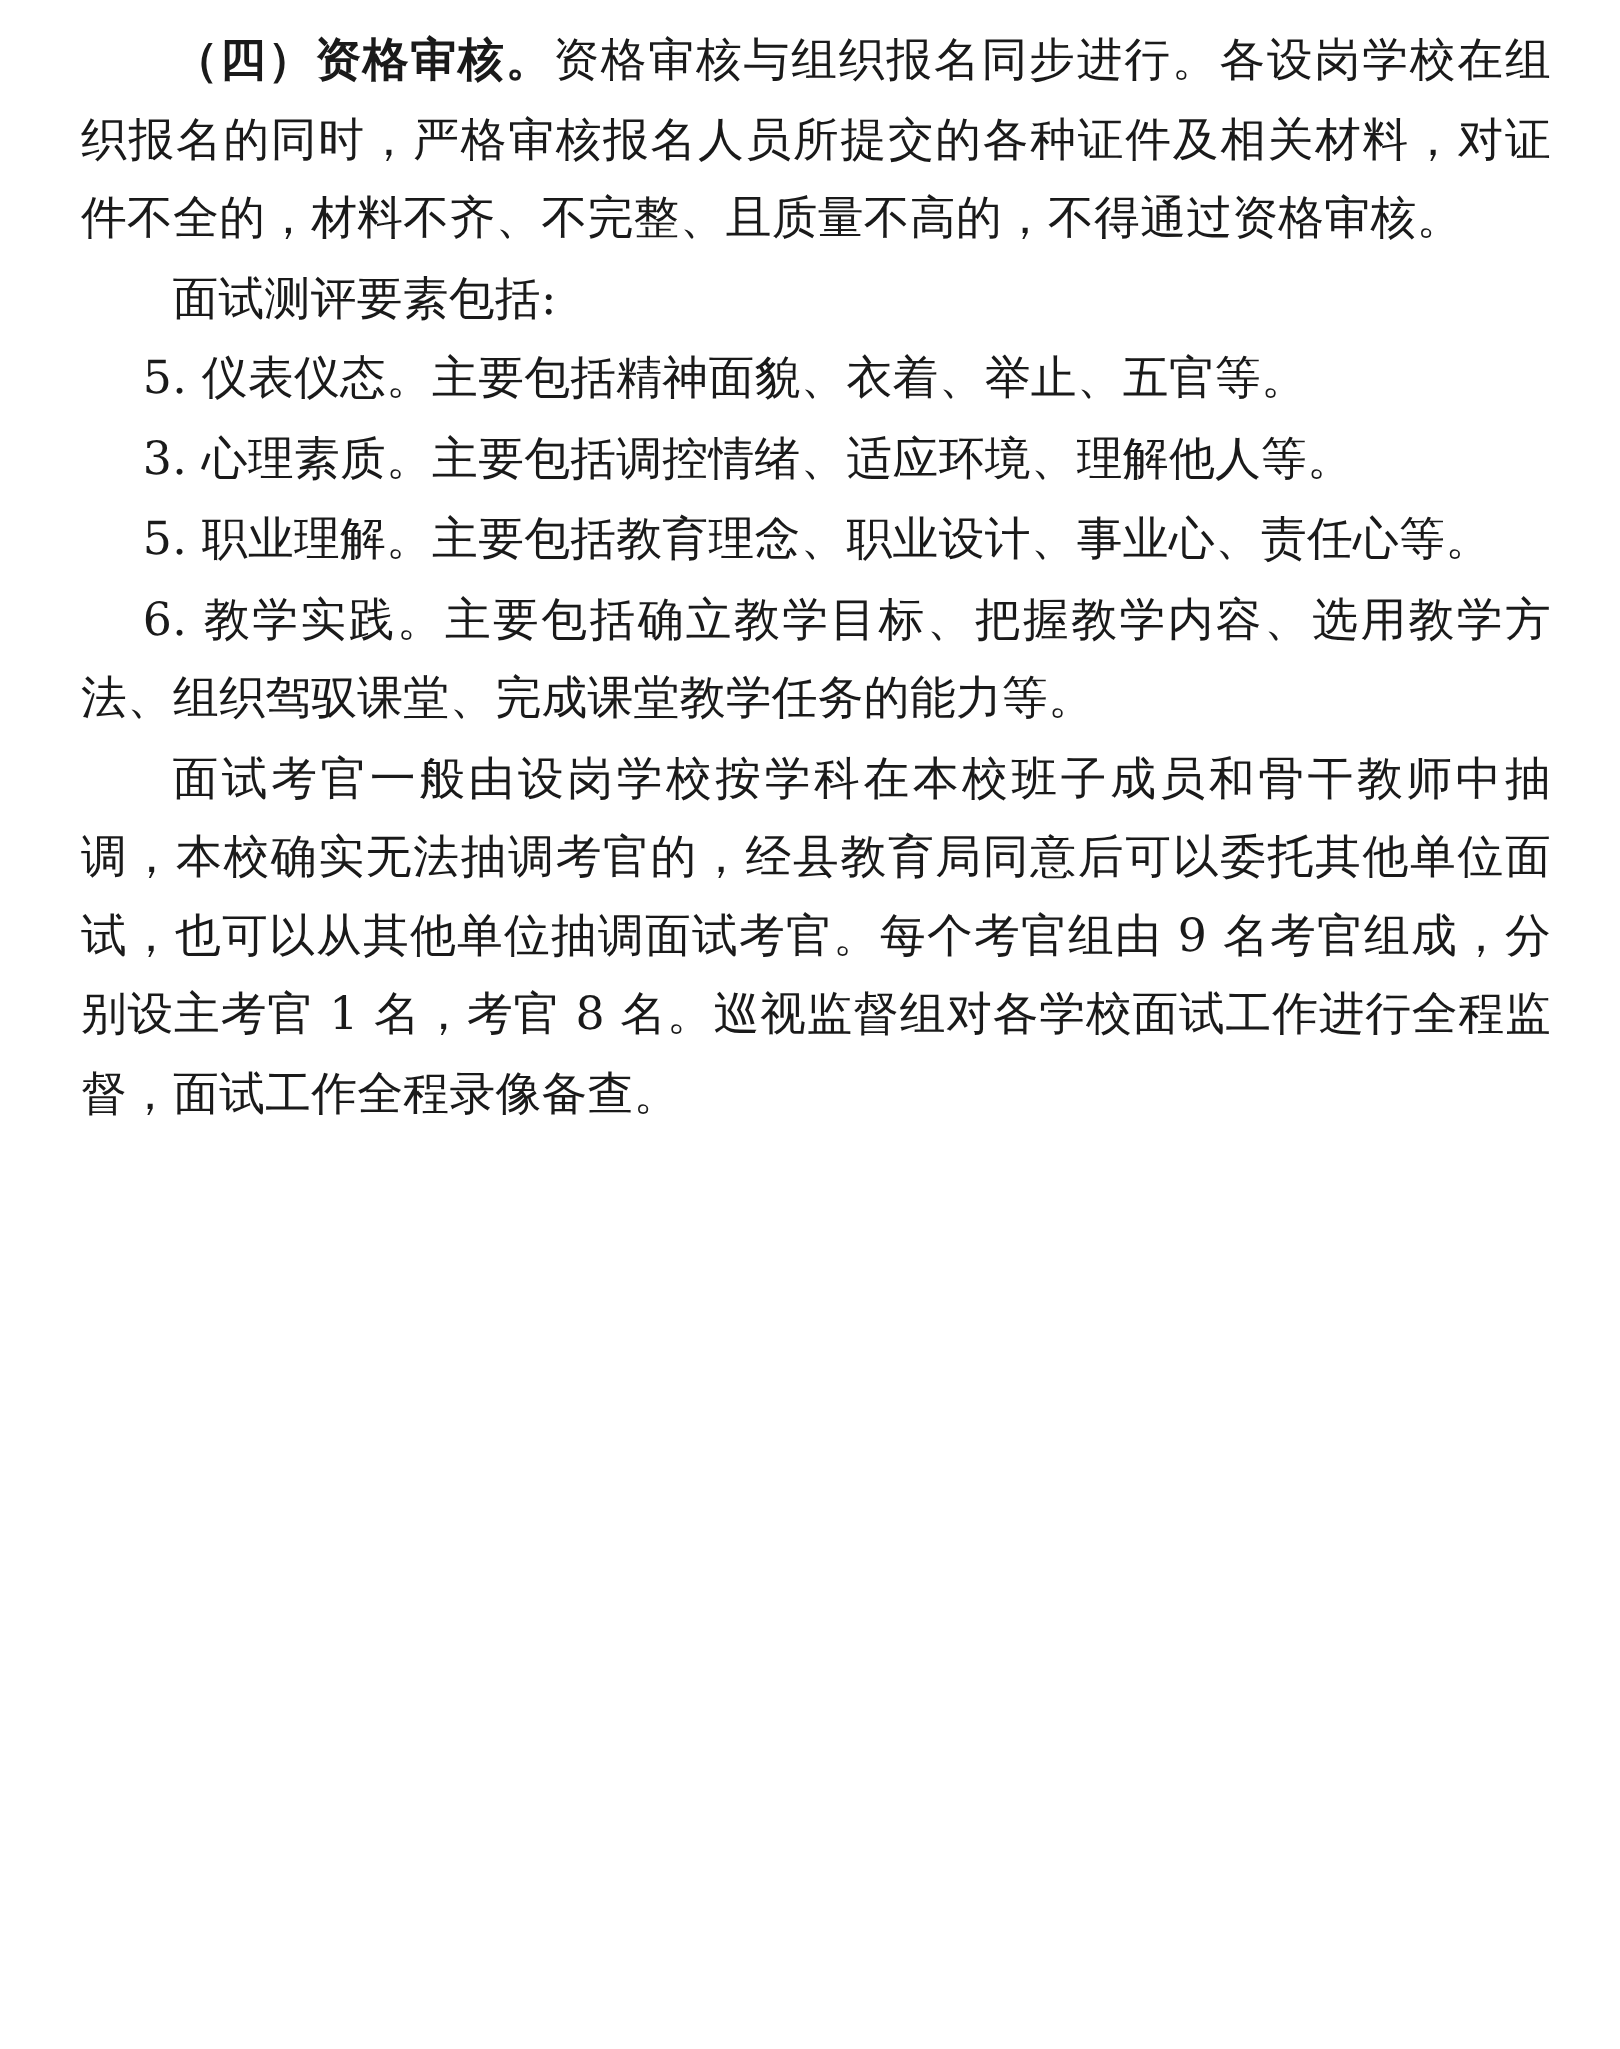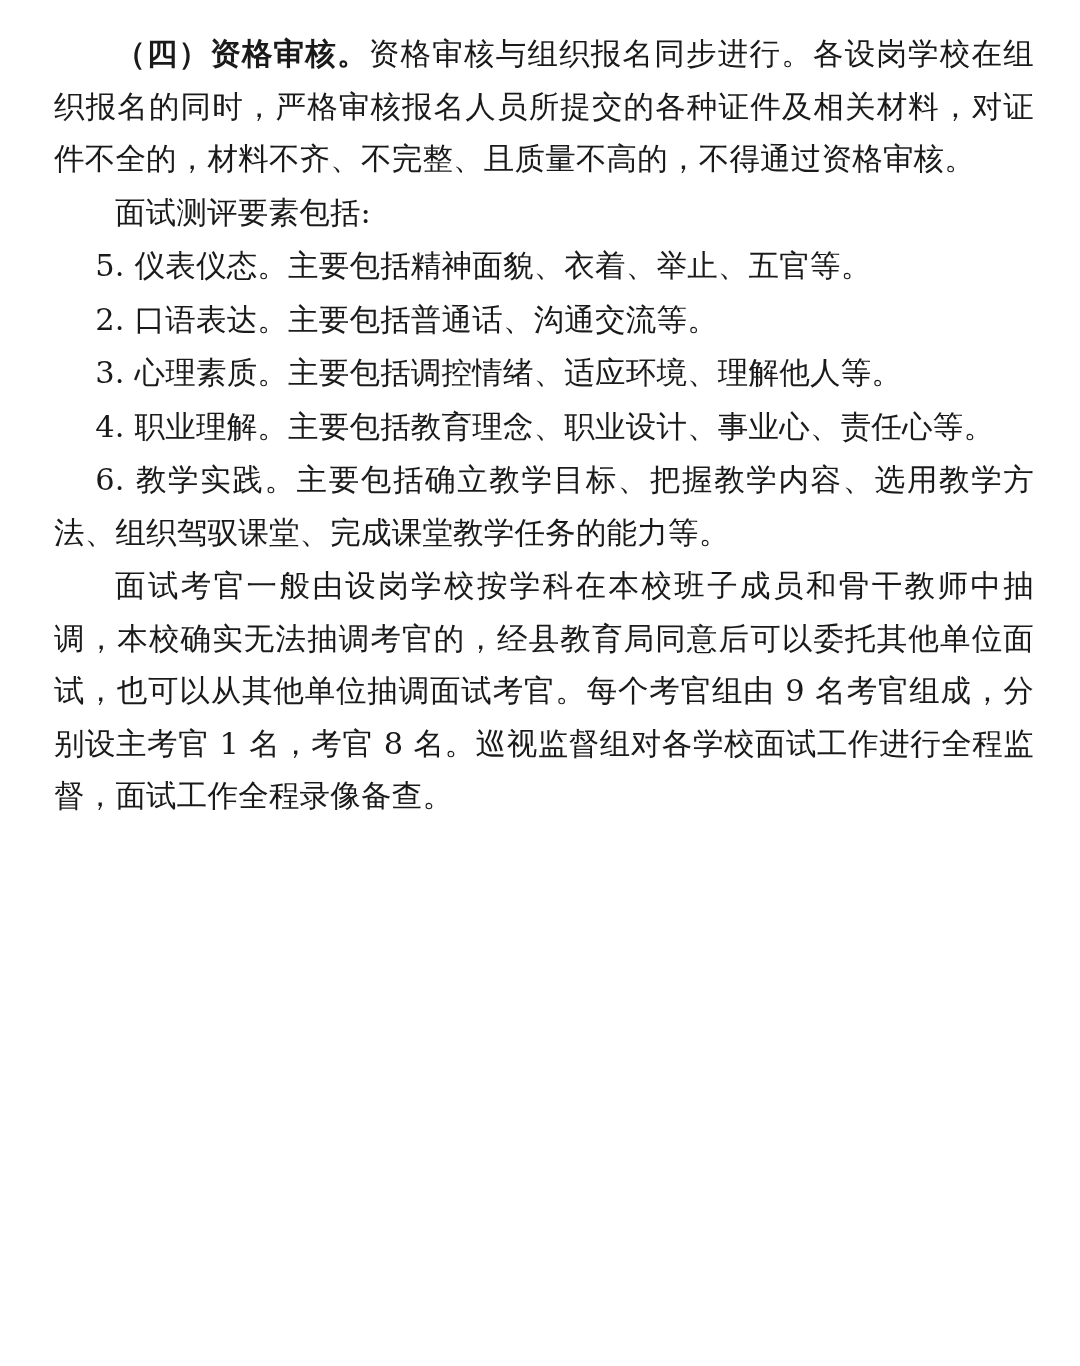--- a/index.html
+++ b/index.html
@@ -11,21 +11,21 @@
     width: 1080px;
     height: 1366px;
     overflow: hidden;
     font-family: "DejaVu Serif", "Liberation Serif", serif;
     color: #1a1a1a;
   }
   #doc {
     box-sizing: border-box;
     width: 1080px;
     height: 1366px;
-    padding: 27px 46px 0 54px;
+    padding: 14px 46px 0 54px;
   }
   .para {
     margin: 0 0 1px 0;
     font-size: 30.5px;
     line-height: 52.5px;
     text-align: justify;
     text-justify: inter-ideograph;
     letter-spacing: 0.2px;
   }
   .indent {
@@ -43,24 +43,23 @@
 
 <div id="doc">
   <p class="para indent"><span class="bold-lead">（四）资格审核。</span><span>资格审核与组织报名同步进行。各设岗学校在组织报名的同时，严格审核报名人员所提交的各种证件及相关材料，对证件不全的，材料不齐、不完整、且质量不高的，不得通过资格审核。</span></p>
 
 
 
   <p class="para indent"><span>面试测评要素包括:</span></p>
 
   <p class="para indent-one"><span>5. 仪表仪态。主要包括精神面貌、衣着、举止、五官等。</span></p>
 
-  <p class="para indent-one"><span>2. 口语表达。主要包括普通话、沟通交流等。</span></p>
 
   <p class="para indent-one"><span>3. 心理素质。主要包括调控情绪、适应环境、理解他人等。</span></p>
 
 
-  <p class="para indent-one"><span>4. 职业理解。主要包括教育理念、职业设计、事业心、责任心等。</span></p>
+  <p class="para indent-one"><span>5. 职业理解。主要包括教育理念、职业设计、事业心、责任心等。</span></p>
 
   <p class="para indent-one"><span>6. 教学实践。主要包括确立教学目标、把握教学内容、选用教学方法、组织驾驭课堂、完成课堂教学任务的能力等。</span></p>
 
   <p class="para indent"><span>面试考官一般由设岗学校按学科在本校班子成员和骨干教师中抽调，本校确实无法抽调考官的，经县教育局同意后可以委托其他单位面试，也可以从其他单位抽调面试考官。每个考官组由 9 名考官组成，分别设主考官 1 名，考官 8 名。巡视监督组对各学校面试工作进行全程监督，面试工作全程录像备查。</span></p>
 
 </div>
 
 </body></html>

